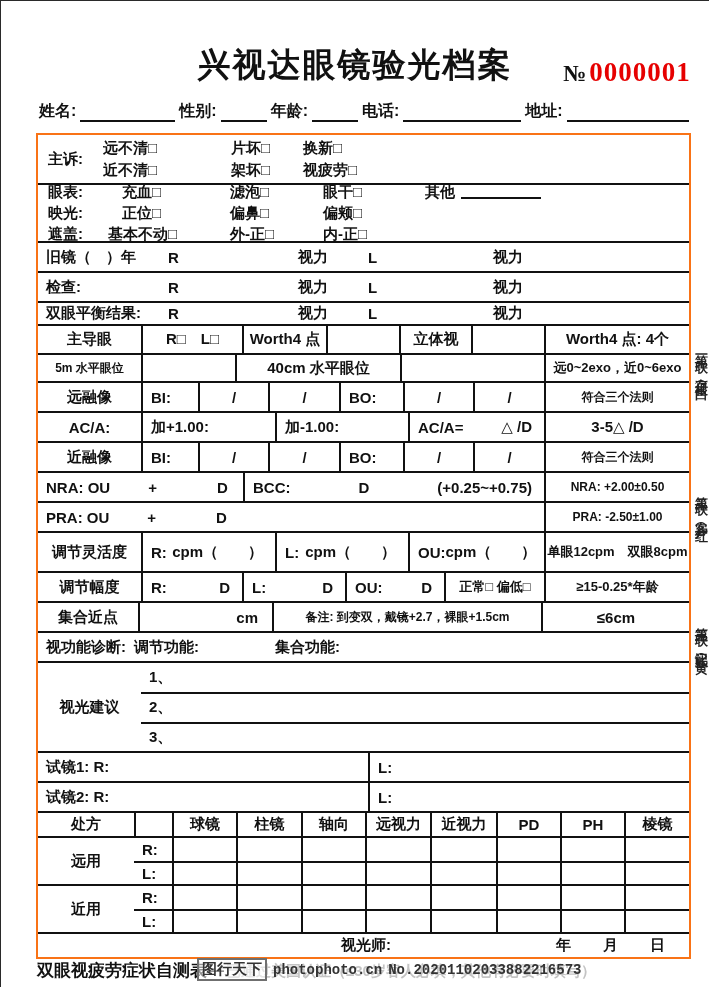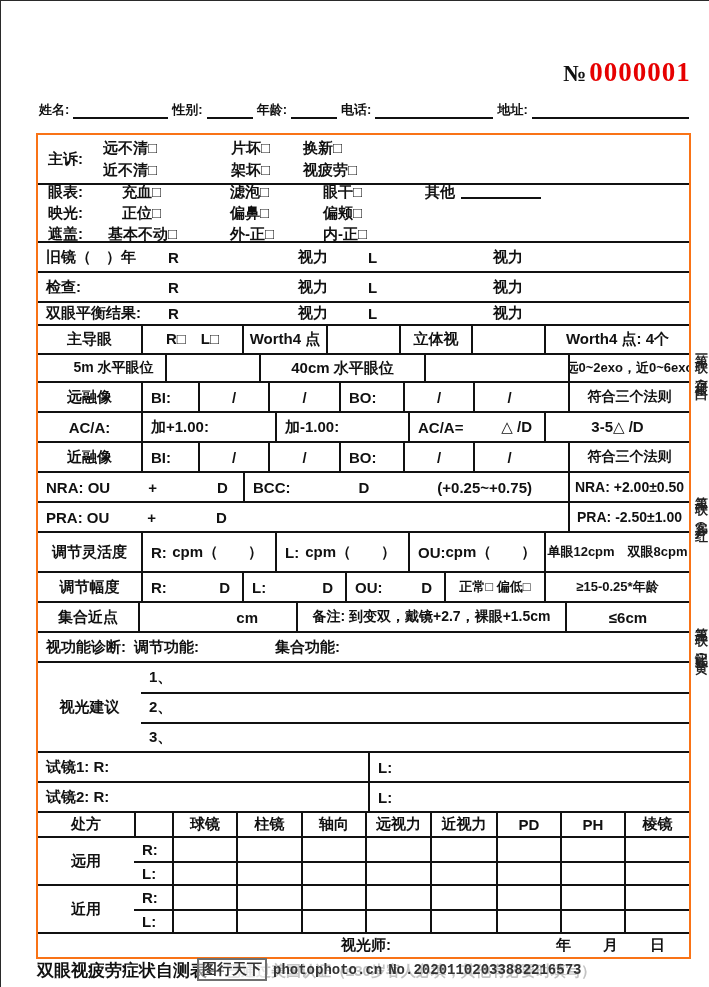--- a/index.html
+++ b/index.html
@@ -5,34 +5,34 @@
   *{box-sizing:border-box;margin:0;padding:0;}
   html,body{background:#ffffff;}
   body{width:709px;height:987px;font-family:"Liberation Sans","DejaVu Sans",sans-serif;color:#111;}
   .page{position:relative;width:709px;height:987px;background:#fff;border-left:1px solid #2a2a2a;border-top:1px solid #2a2a2a;overflow:hidden;}
   .title{position:absolute;top:42px;left:0;width:100%;text-align:center;
          font-family:"Liberation Serif","DejaVu Serif",serif;font-size:33px;font-weight:bold;letter-spacing:2px;}
   .serial{position:absolute;top:56px;left:562px;font-family:"Liberation Serif","DejaVu Serif",serif;
           font-size:23px;font-weight:bold;display:flex;align-items:baseline;gap:3px;}
   .serial .digits{color:#e60000;font-size:27px;letter-spacing:1px;}
   .patient{position:absolute;top:100px;left:38px;width:650px;display:flex;align-items:flex-end;
-           font-size:13px;font-weight:bold;gap:4px;white-space:nowrap;}
+           font-size:16px;font-weight:bold;gap:4px;white-space:nowrap;}
   .blank{display:inline-block;border-bottom:2px solid #111;height:16px;}
 
   .form{position:absolute;top:132px;left:35px;width:655px;border:2px solid #f97316;background:#fff;}
   .row{display:flex;border-top:2px solid #111;}
   .row:first-child{border-top:none;}
   .c{display:flex;align-items:center;justify-content:center;border-left:2px solid #111;
      font-size:15px;font-weight:bold;overflow:hidden;white-space:nowrap;}
   .c:first-child{border-left:none;}
   .bl{border-left:2px solid #111;}
   .cl{justify-content:flex-start;padding-left:8px;}
   .sb{justify-content:space-between;padding:0 12px 0 8px;}
   .fs13{font-size:13px;}
-  .fs14{font-size:14px;margin-left:24px;}
+  .fs14{font-size:12px;}
   .flex1{flex:1;}
 
   .ccl{width:65px;display:flex;align-items:center;padding-left:10px;font-size:15px;font-weight:bold;}
   .ccg{flex:1;display:flex;flex-direction:column;justify-content:center;gap:3px;font-size:15px;font-weight:bold;}
   .ccrow{display:flex;}
   .cc1{width:128px;} .cc2{width:72px;}
 
   .sfg{flex:1;display:flex;flex-direction:column;justify-content:center;gap:2px;font-size:15px;font-weight:bold;padding-left:10px;}
   .sfrow{display:flex;align-items:flex-start;}
   .sfl{width:60px;} .sf1{width:122px;padding-left:14px;} .sf1n{width:122px;} .sf2{width:93px;} .sf3{width:102px;}
@@ -56,20 +56,21 @@
   .footnote .gray{color:#c4c4c4;font-size:15px;margin-left:2px;}
   .watermark{position:absolute;top:957px;left:196px;display:flex;align-items:center;gap:6px;color:#333;white-space:nowrap;}
   .wm-logo{border:2px solid #6f6f6f;padding:0 3px;font-size:15px;font-weight:bold;background:rgba(255,255,255,0.55);}
   .wm-site,.wm-no{font-family:"Liberation Mono","DejaVu Sans Mono",monospace;font-size:14px;font-weight:bold;}
 </style>
 </head>
 <body>
 
 <div class="page">
 
+  <div class="title">兴视达眼镜验光档案</div>
   <div class="serial">
     <span>№</span>
     <span class="digits">0000001</span>
   </div>
 
   <div class="patient">
     <span>姓名:</span>
     <span class="blank" style="width:95px"></span>
     <span>性别:</span>
     <span class="blank" style="width:46px"></span>

